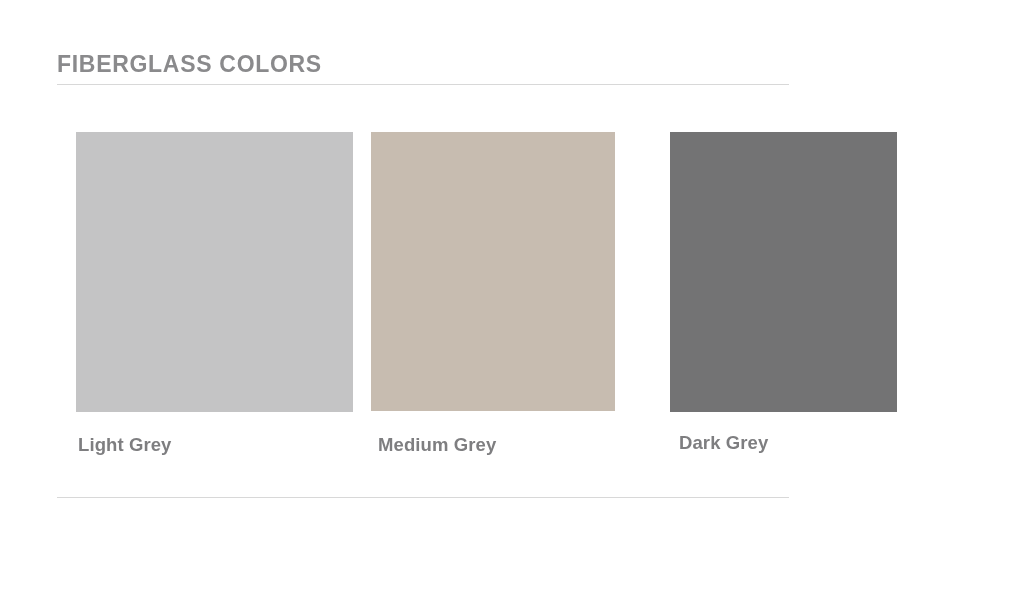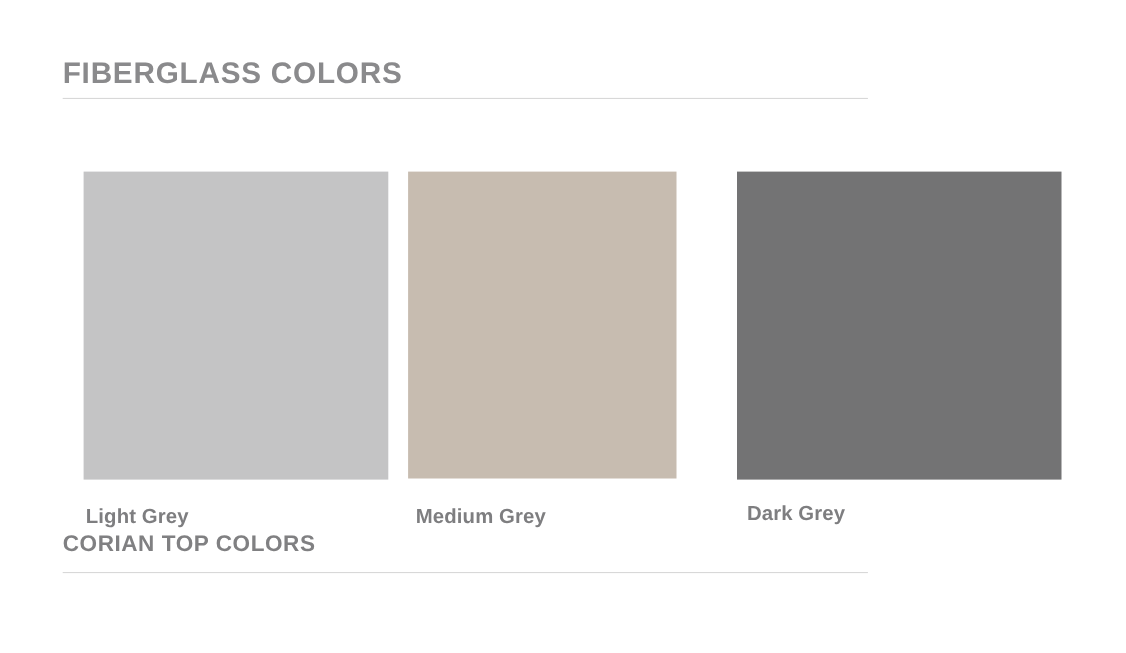--- a/index.html
+++ b/index.html
@@ -23,51 +23,51 @@
   }
 
   
   .section-head {
     position: absolute;
     left: 57px;
     top: 52px;
     width: 732px;
   }
   .section-head-title {
-    font-size: 27px;
+    font-size: 23px;
     font-weight: 600;
     letter-spacing: 0.7px;
     color: #8a8a8c;
     line-height: 1.1;
     white-space: nowrap;
   }
   .rule {
     height: 1px;
     width: 732px;
     background: #d8d8d8;
   }
   .section-head .rule {
     margin-top: 7px;
   }
 
   
   .swatch-row {
     position: absolute;
     left: 0;
-    top: 156px;
+    top: 132px;
     width: 1024px;
     height: 330px;
   }
   .swatch-cell {
     position: absolute;
     top: 0;
   }
   .swatch-cell.c0 { left: 76px;  width: 277px; }
   .swatch-cell.c1 { left: 371px; width: 244px; }
-  .swatch-cell.c2 { left: 670px; width: 295px; }
+  .swatch-cell.c2 { left: 670px; width: 227px; }
 
   .swatch-chip {
     width: 100%;
     height: 280px;
     display: block;
   }
   .swatch-cell.c1 .swatch-chip { height: 279px; }
 
   .swatch-label {
     font-size: 18.5px;
@@ -137,17 +137,16 @@
     </div>
 
     <div class="swatch-cell c2">
       <span class="swatch-chip" id="chip2" style="background: rgb(115, 115, 116);"></span>
       <div class="swatch-label">Dark Grey</div>
     </div>
 
   </div>
 
   <div class="footer-block">
-    <div class="footer-title">CORIAN TOP COLORS</div>
     <div class="rule"></div>
   </div>
 
 </div>
 
 </body></html>

